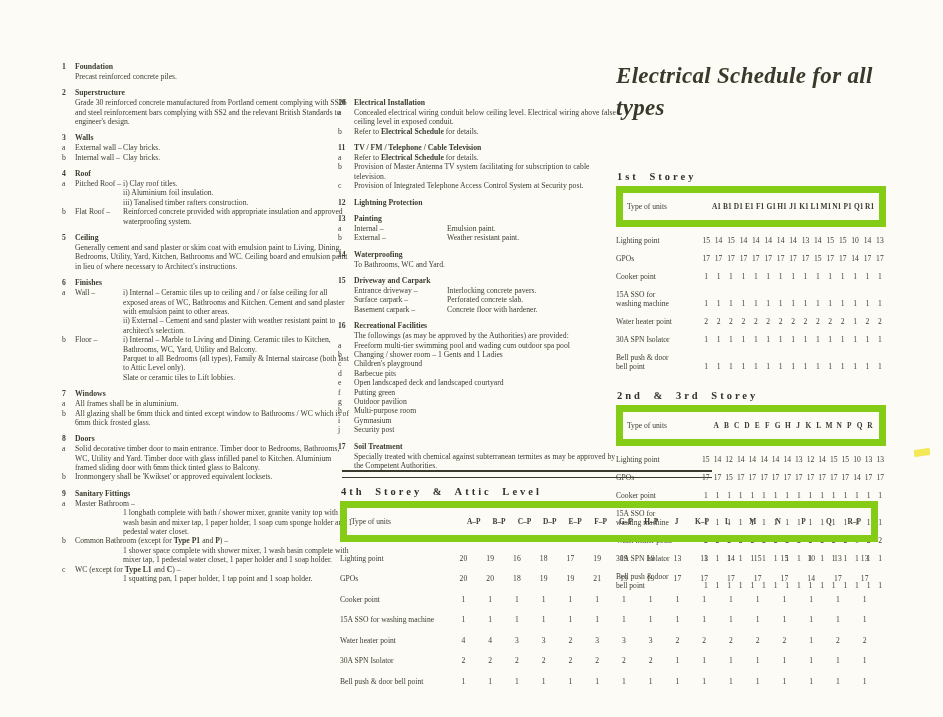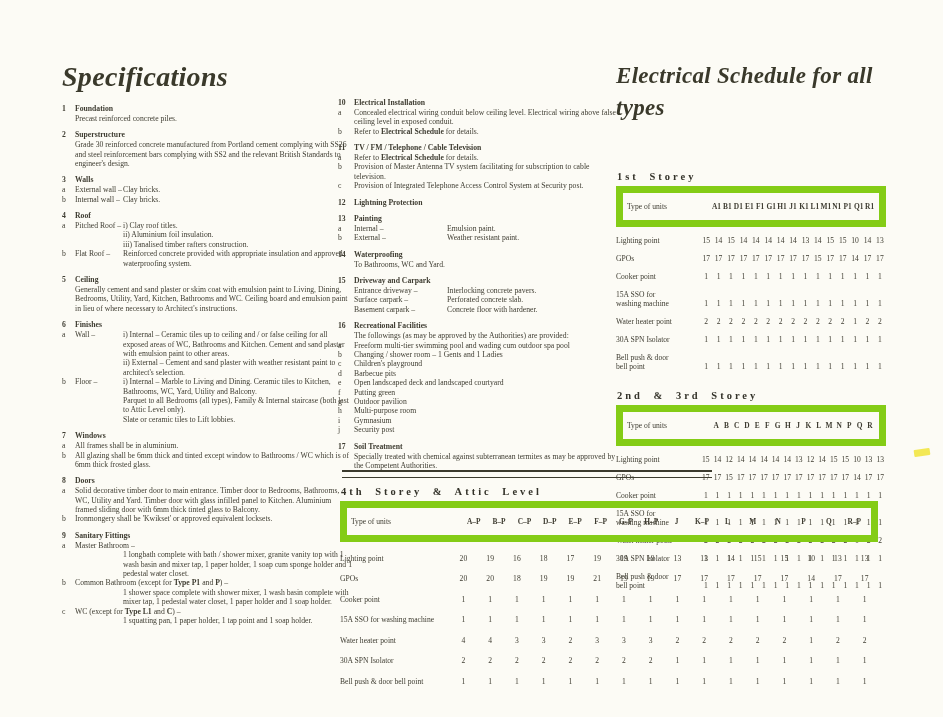--- a/index.html
+++ b/index.html
@@ -71,21 +71,20 @@
     background:#f2e544;border-radius:1px;transform:rotate(-8deg);opacity:.9;
   }
   b{font-weight:bold;}
 </style>
 </head>
 <body>
 
 <div class="page">
 
   <section class="col col-left">
-    <h1 class="doc-title">Specifications</h1>
     <div id="spec-items-left">
         <div class="spec-item">
           <div class="spec-head">
             <span class="spec-num">1</span>
             <span class="spec-title-txt">Foundation</span>
           </div>
           <div class="spec-row">
             <div class="spec-para">Precast reinforced concrete piles.</div>
           </div>
         </div>

